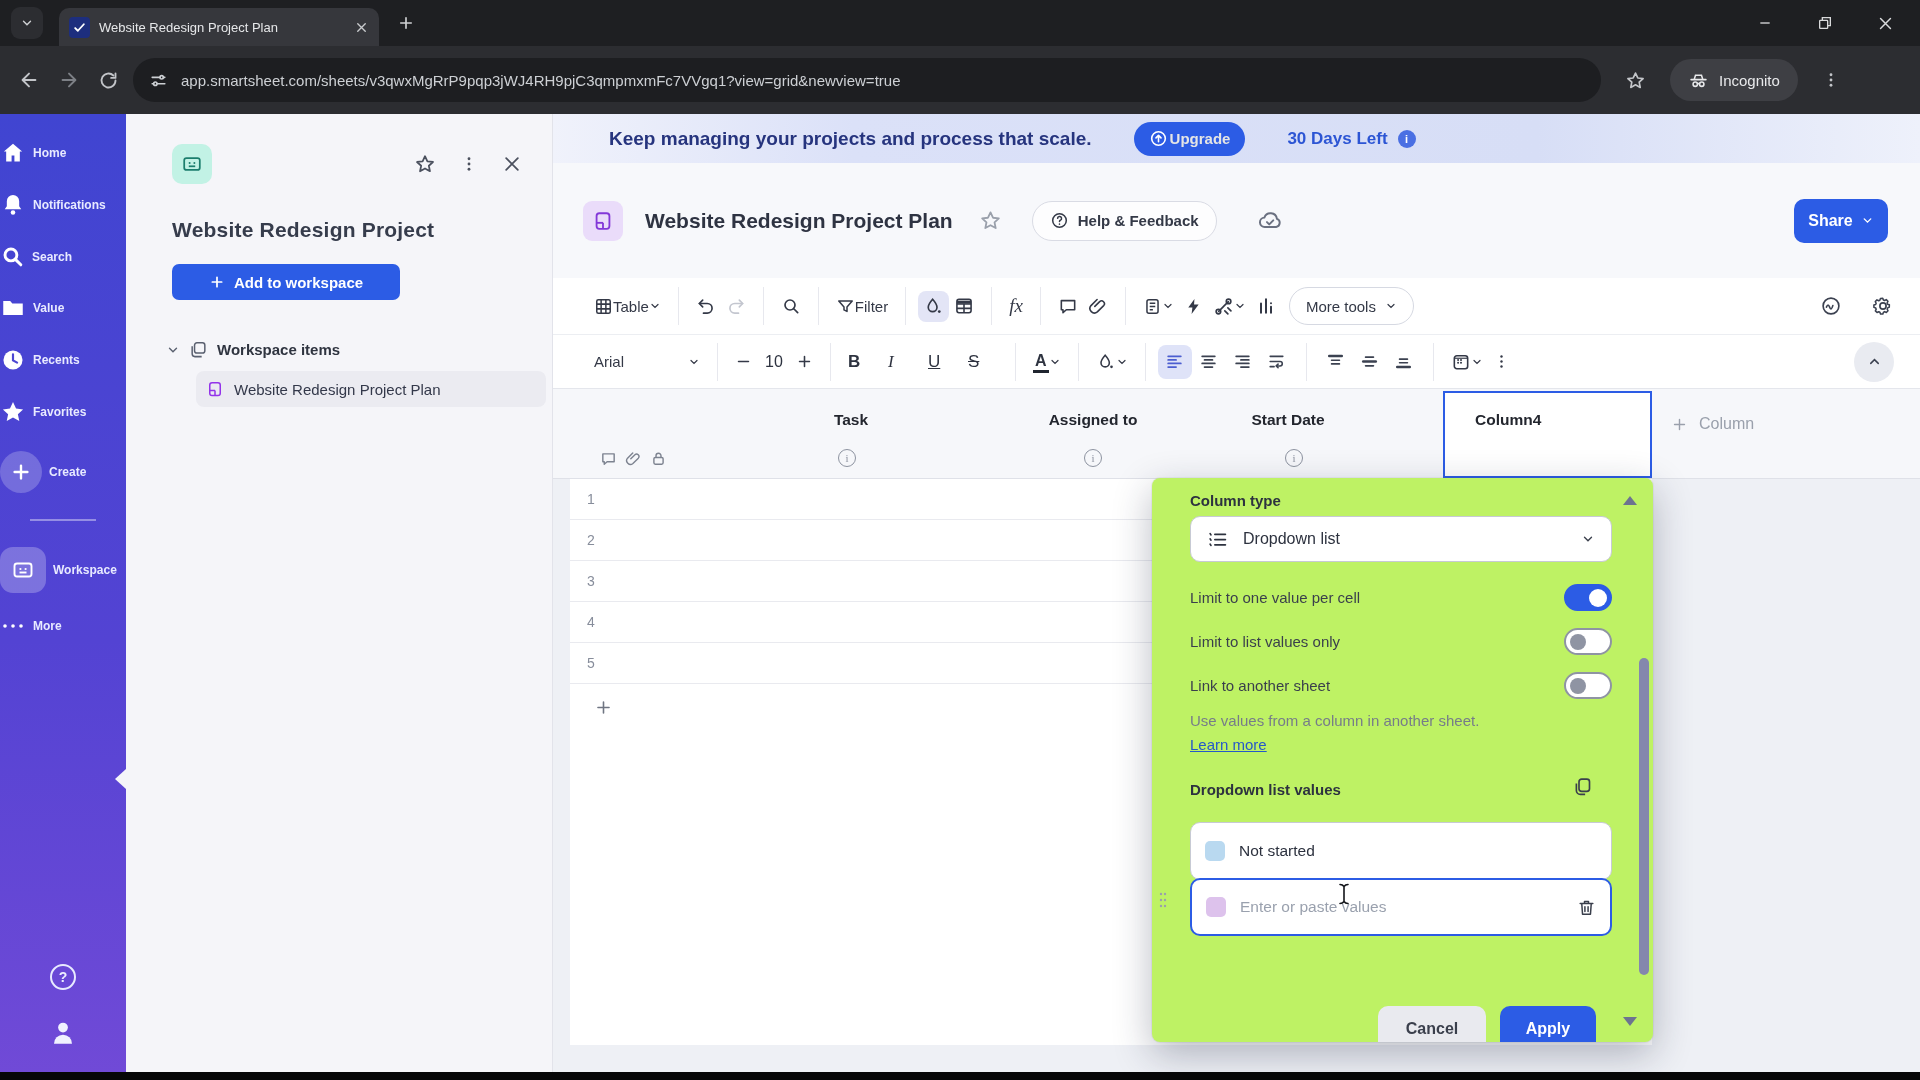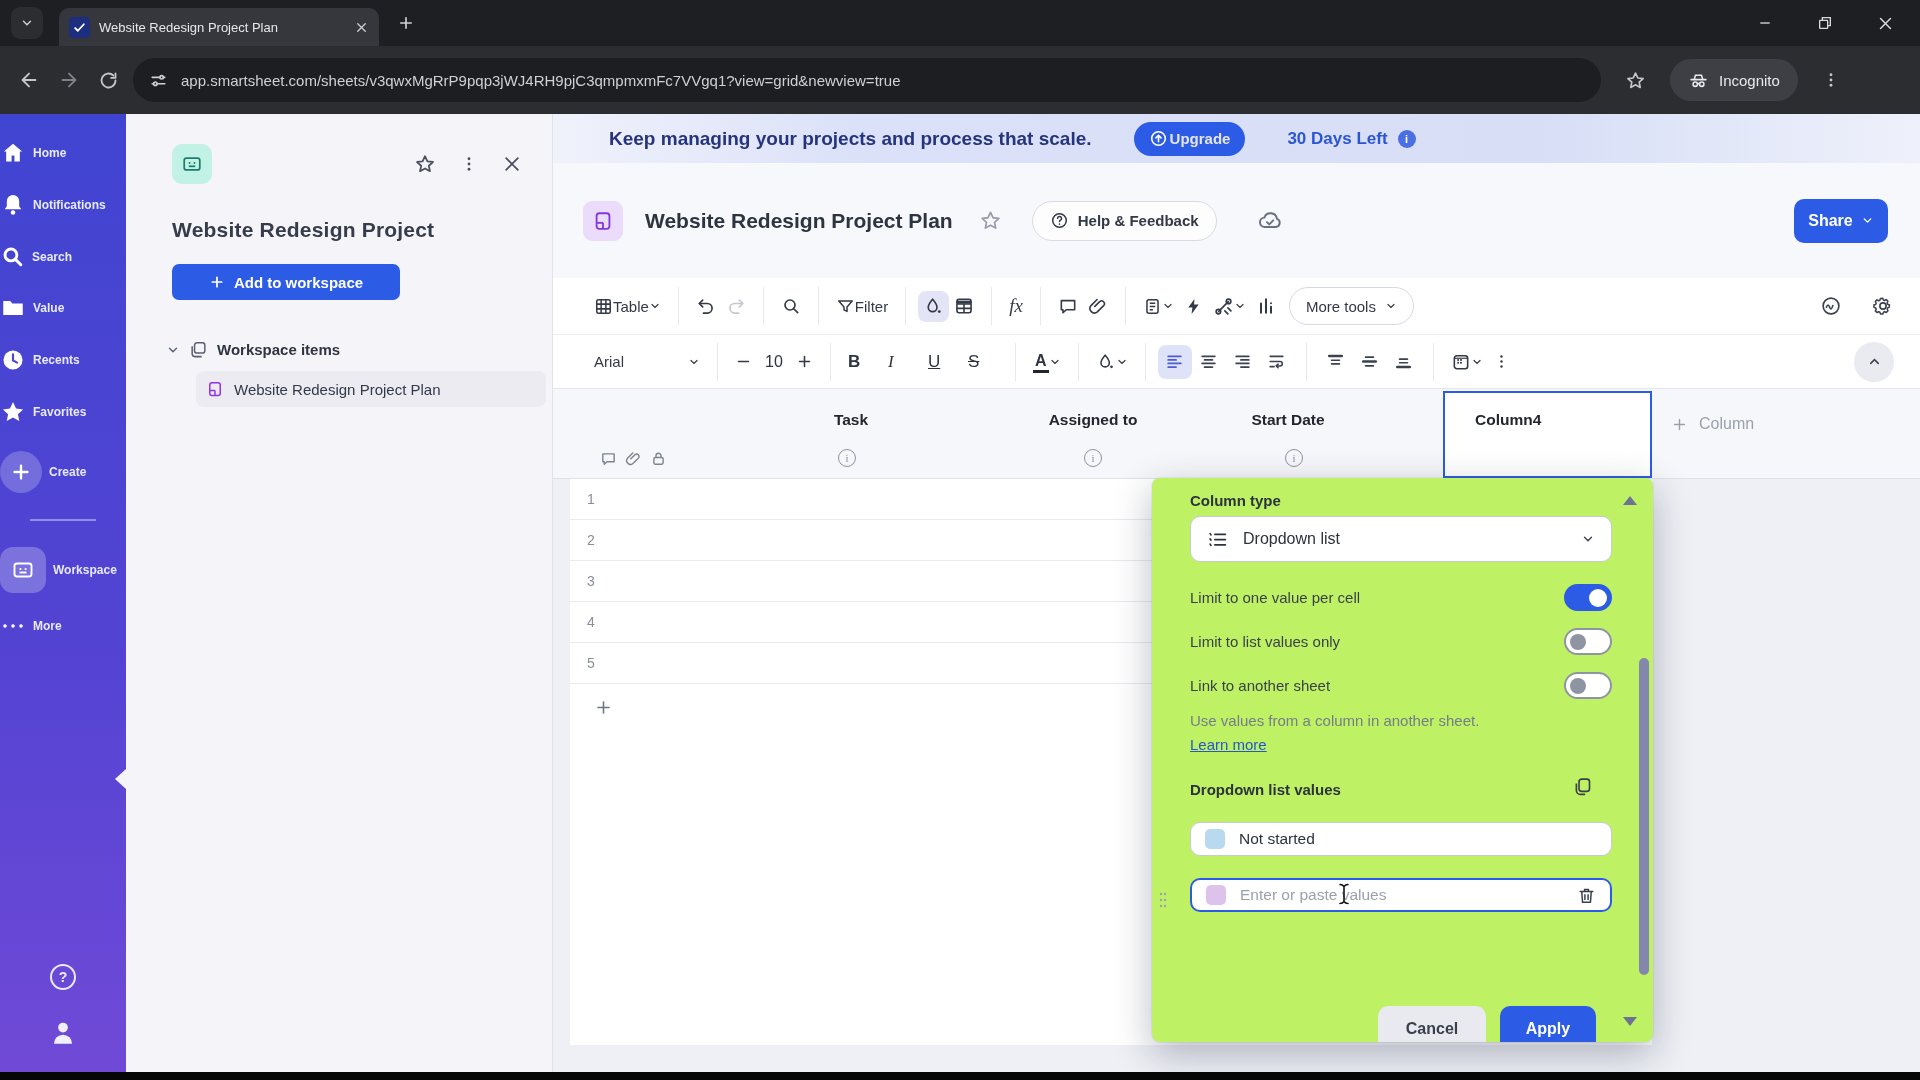--- a/index.html
+++ b/index.html
@@ -85,21 +85,21 @@
 .m-abs{position:absolute;left:38px}
 .m-label{font-weight:bold;font-size:15px;color:#2d323f}
 .m-select{width:422px;height:46px;border:1px solid #c7cad4;border-radius:10px;display:flex;align-items:center;padding:0 16px;gap:15px;font-size:16px;color:#2d323f;background:#fff}
 .m-row{display:flex;justify-content:space-between;align-items:center;width:422px;font-size:15px;color:#3a3f4c}
 .switch{width:48px;height:27px;border-radius:14px;border:2px solid #8f94a3;background:#fff;position:relative;flex:none}
 .switch .knob{position:absolute;left:4px;top:3.5px;width:16px;height:16px;border-radius:50%;background:#8f94a3}
 .switch.on{background:#2c5ce5;border-color:#2c5ce5}
 .switch.on .knob{left:auto;right:3px;top:2.5px;width:18px;height:18px;background:#fff}
 .m-help{font-size:15px;color:#767c89}
 .m-link{font-size:15px;color:#2558c9;text-decoration:underline}
-.m-valbox{width:422px;height:34px;border:1px solid #c7cad4;border-radius:10px;display:flex;align-items:center;padding:0 14px;gap:14px;font-size:15.5px;color:#2d323f;background:#fff}
+.m-valbox{width:422px;height:58px;border:1px solid #c7cad4;border-radius:10px;display:flex;align-items:center;padding:0 14px;gap:14px;font-size:15.5px;color:#2d323f;background:#fff}
 .m-valbox.active{border:2px solid #2c5ce5}
 .swatch{width:20px;height:20px;border-radius:5px;flex:none}
 .ph{color:#9aa1ae}
 .m-addval{width:422px;height:44px;border:1px solid #c7cad4;border-radius:10px;display:flex;align-items:center;justify-content:center;gap:10px;font-size:16px;color:#333845;background:#fff}
 .m-btn{height:46px;border-radius:10px;font-size:16px;font-weight:bold;display:flex;align-items:center;justify-content:center;position:absolute;top:528px}
 .cancel{left:226px;width:108px;background:#e9eaef;color:#3a3f4c}
 .apply{left:348px;width:96px;background:#2c5ce5;color:#fff}
 .m-scroll{position:absolute;right:4px;top:180px;width:10px;height:317px;border-radius:5px;background:#8487ad}
 .tri-up{position:absolute;right:16px;top:18px;width:0;height:0;border-left:7px solid transparent;border-right:7px solid transparent;border-bottom:9px solid #6d7390}
 .tri-down{position:absolute;right:16px;bottom:16px;width:0;height:0;border-left:7px solid transparent;border-right:7px solid transparent;border-top:9px solid #6d7390}

